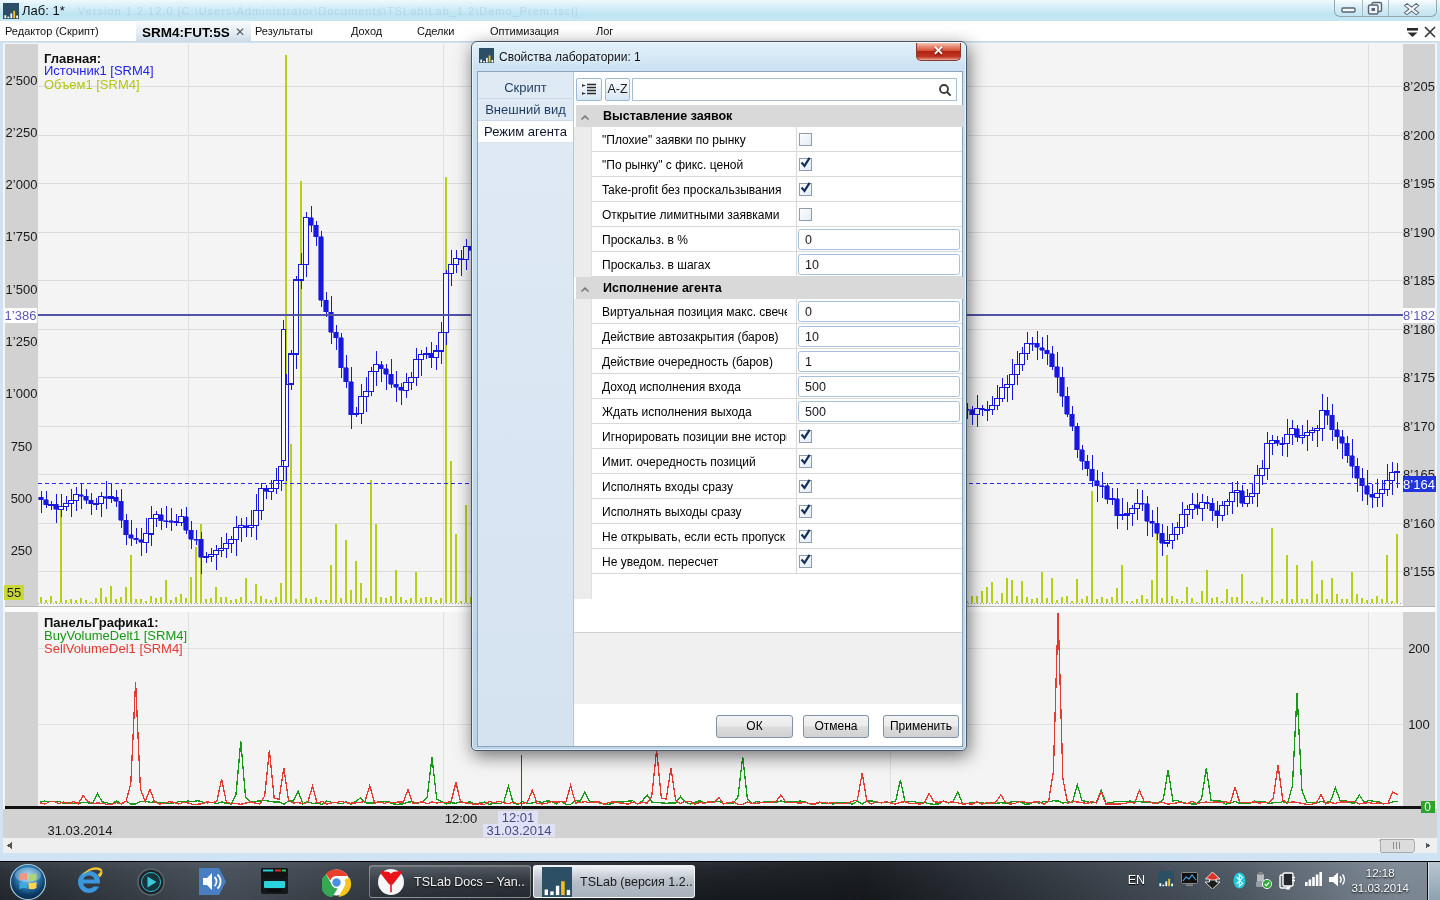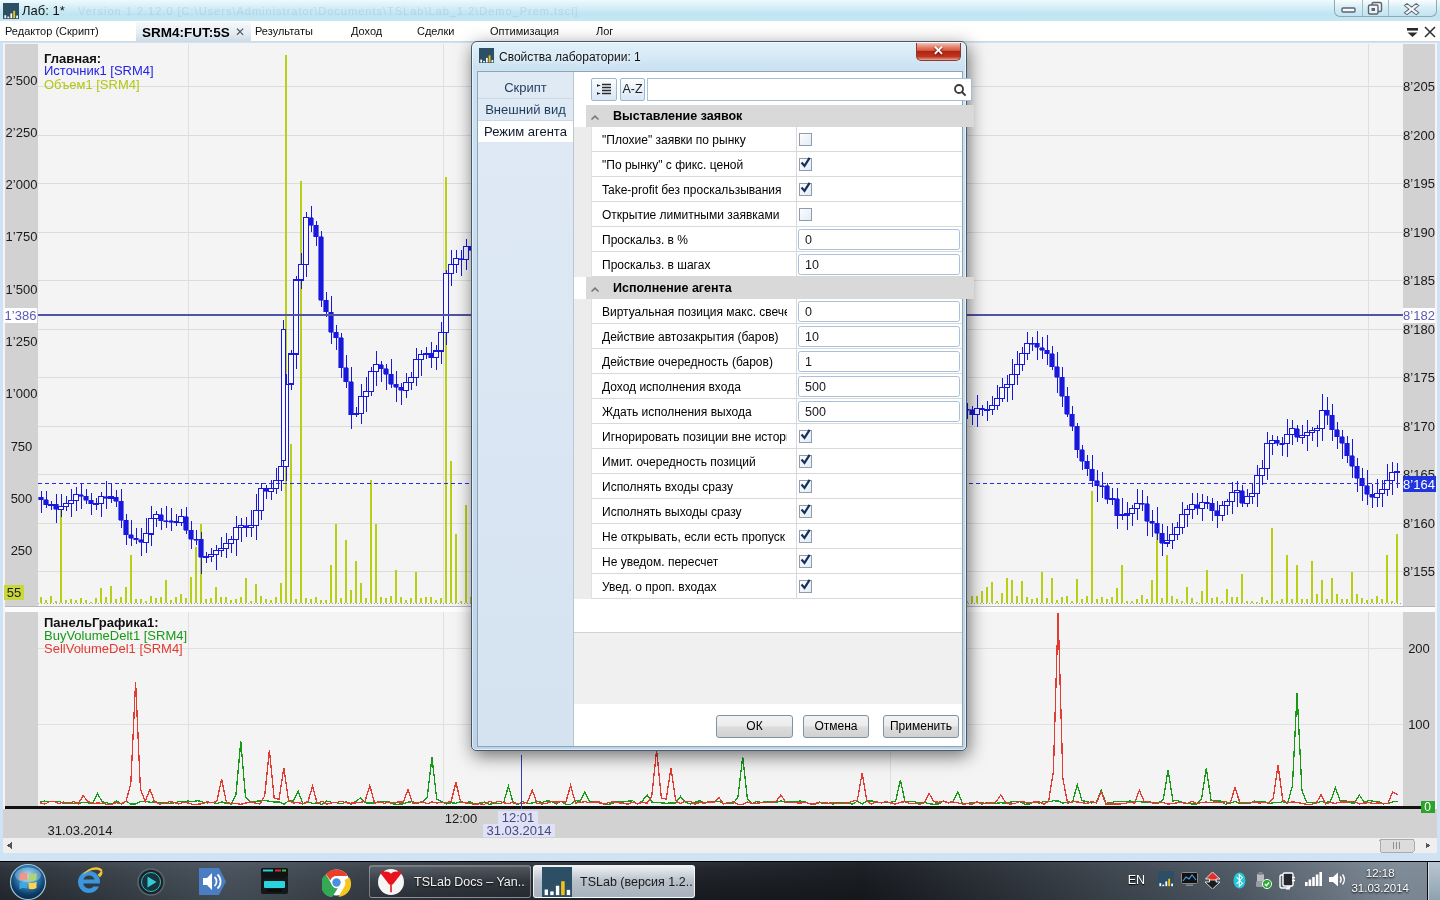--- a/index.html
+++ b/index.html
@@ -148,27 +148,27 @@
  border:1px solid #49576b;border-radius:6px 6px 5px 5px;
  box-shadow:2px 5px 18px rgba(0,0,0,.55), inset 0 0 0 1px rgba(255,255,255,.55)}
 #dlgtitle{position:absolute;left:7px;top:8px;font-size:12px;color:#111;text-shadow:0 0 6px #fff}
 #dclose{position:absolute;right:5px;top:1px;width:45px;height:18px;border:1px solid #8a3b31;border-top:none;
  border-radius:0 0 5px 5px;background:linear-gradient(180deg,#f7c5b5 0%,#e8917c 18%,#d4543c 45%,#ae2410 50%,#c03524 80%,#dc8472 95%,#f0b4a4 100%);
  color:#fff;font-size:13px;font-weight:bold;text-align:center;line-height:15px;text-shadow:0 1px 2px #5e0e05}
 #dclient{position:absolute;left:5px;top:29px;width:486px;height:676px;background:#fff;border:1px solid #8ea4b8}
 #dside{position:absolute;left:0;top:0;width:95px;height:674px;background:linear-gradient(180deg,#dfeaf5,#d5e2f0)}
 .sitem{position:absolute;left:0;width:95px;height:22px;font-size:13px;color:#1f3c5e;text-align:center;line-height:21px;border-bottom:1px solid #ccd9e8}
 .sitem.sel{background:#fff;color:#0f172a;border-bottom:1px solid #dde6ee}
-#dtools{position:absolute;left:111px;top:4px;width:316px;height:26px}
+#dtools{position:absolute;left:96px;top:4px;width:316px;height:26px}
 .tbtn{position:absolute;top:2px;height:23px;border:1px solid #9cb8d2;border-radius:2px;
  background:linear-gradient(180deg,#fdfeff,#e8f1fa 50%,#d8e7f5);}
 #dsearch{position:absolute;left:58px;top:2px;width:325px;height:23px;background:#fff;border:1px solid #a8bed2}
 #dgrid{position:absolute;left:96px;top:33px;width:388px;height:572px;background:#fff;font-size:12px}
 .gut{position:absolute;left:0;width:18px;background:#ececec;border-right:1px solid #e0e0e0}
-.cat{position:absolute;left:12px;width:388px;height:22px;background:#d9d9d9;font-weight:bold;}
+.cat{position:absolute;left:2px;width:388px;height:22px;background:#d9d9d9;font-weight:bold;}
 .cat b{position:absolute;left:27px;top:4px;font-size:12.5px;color:#000}
 .row{position:absolute;left:18px;width:370px;height:25px;border-bottom:1px solid #d9d9d9;background:#fff}
 .row .lbl{position:absolute;left:10px;top:6px;width:185px;height:15px;overflow:hidden;white-space:nowrap;color:#000}
 .row .sep{position:absolute;left:204px;top:0;width:1px;height:25px;background:#d9d9d9}
 .cb{position:absolute;left:207px;top:6px;width:13px;height:13px;border:1px solid #8e9cab;
  background:linear-gradient(135deg,#fcfdfe,#e2ecf6)}
 .tb{position:absolute;left:206px;top:2px;width:162px;height:21px;border:1px solid #a9c0da;border-radius:2.5px;background:#fff}
 .tb span{position:absolute;left:6px;top:3px;font-size:12.5px;color:#15151f}
 #ddesc{position:absolute;left:96px;top:560px;width:388px;height:72px;background:#f0f0f0;border-top:1px solid #d2d2d2}
 .dbtn{position:absolute;top:643px;height:23px;border:1px solid #7e93a8;border-radius:3px;
@@ -339,29 +339,20 @@
           <div class="lbl">Не открывать, если есть пропуск вып</div>
           <div class="sep"></div>
           <div class="cb">
             <svg width="13" height="13" viewBox="0 0 13 13" style="position:absolute;left:-1px;top:-3px">
               <path d="M2.5 6.5l3 3.4L10.6 1.8" fill="none" stroke="#16305e" stroke-width="2.2"></path>
             </svg>
           </div>
         </div>
         <div class="row" style="top:444px">
           <div class="lbl">Не уведом. пересчет</div>
-          <div class="sep"></div>
-          <div class="cb">
-            <svg width="13" height="13" viewBox="0 0 13 13" style="position:absolute;left:-1px;top:-3px">
-              <path d="M2.5 6.5l3 3.4L10.6 1.8" fill="none" stroke="#16305e" stroke-width="2.2"></path>
-            </svg>
-          </div>
-        </div>
-        <div class="row" style="top:469px">
-          <div class="lbl">Увед. о проп. входах</div>
           <div class="sep"></div>
           <div class="cb">
             <svg width="13" height="13" viewBox="0 0 13 13" style="position:absolute;left:-1px;top:-3px">
               <path d="M2.5 6.5l3 3.4L10.6 1.8" fill="none" stroke="#16305e" stroke-width="2.2"></path>
             </svg>
           </div>
         </div>
       </div>
       <div id="ddesc"></div>
       <div class="dbtn" style="left:238px;width:77px">ОК</div>

